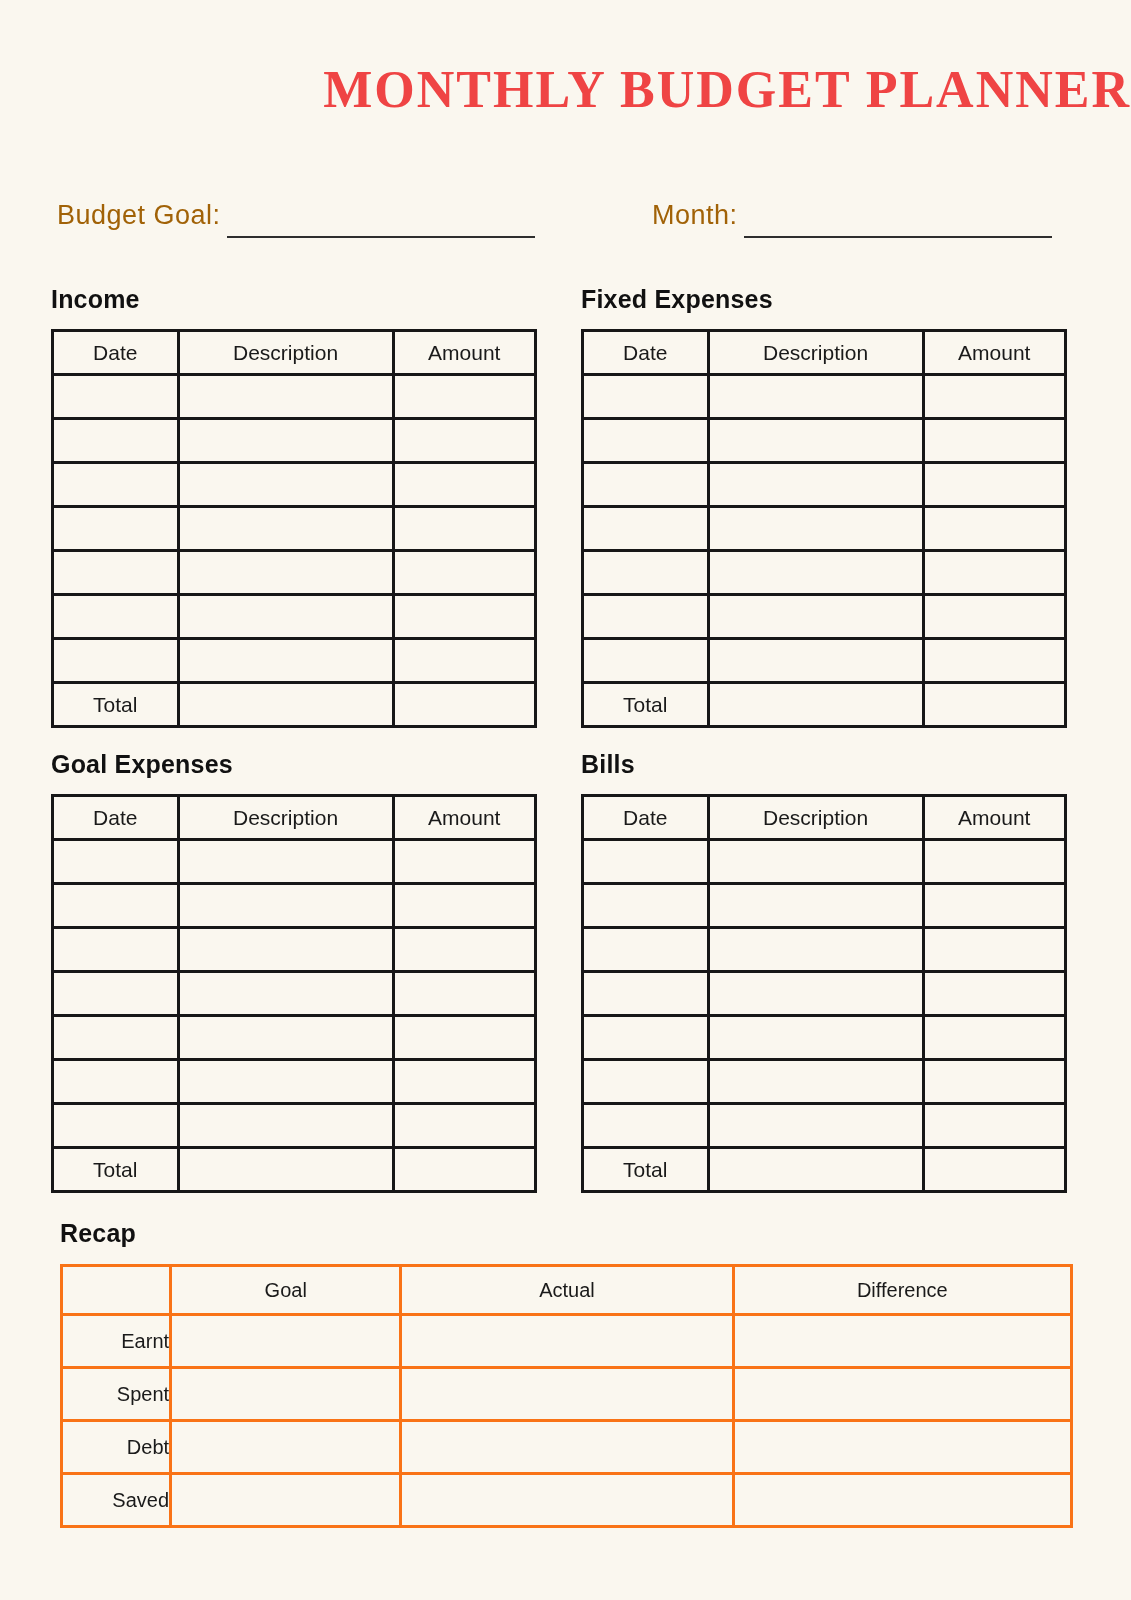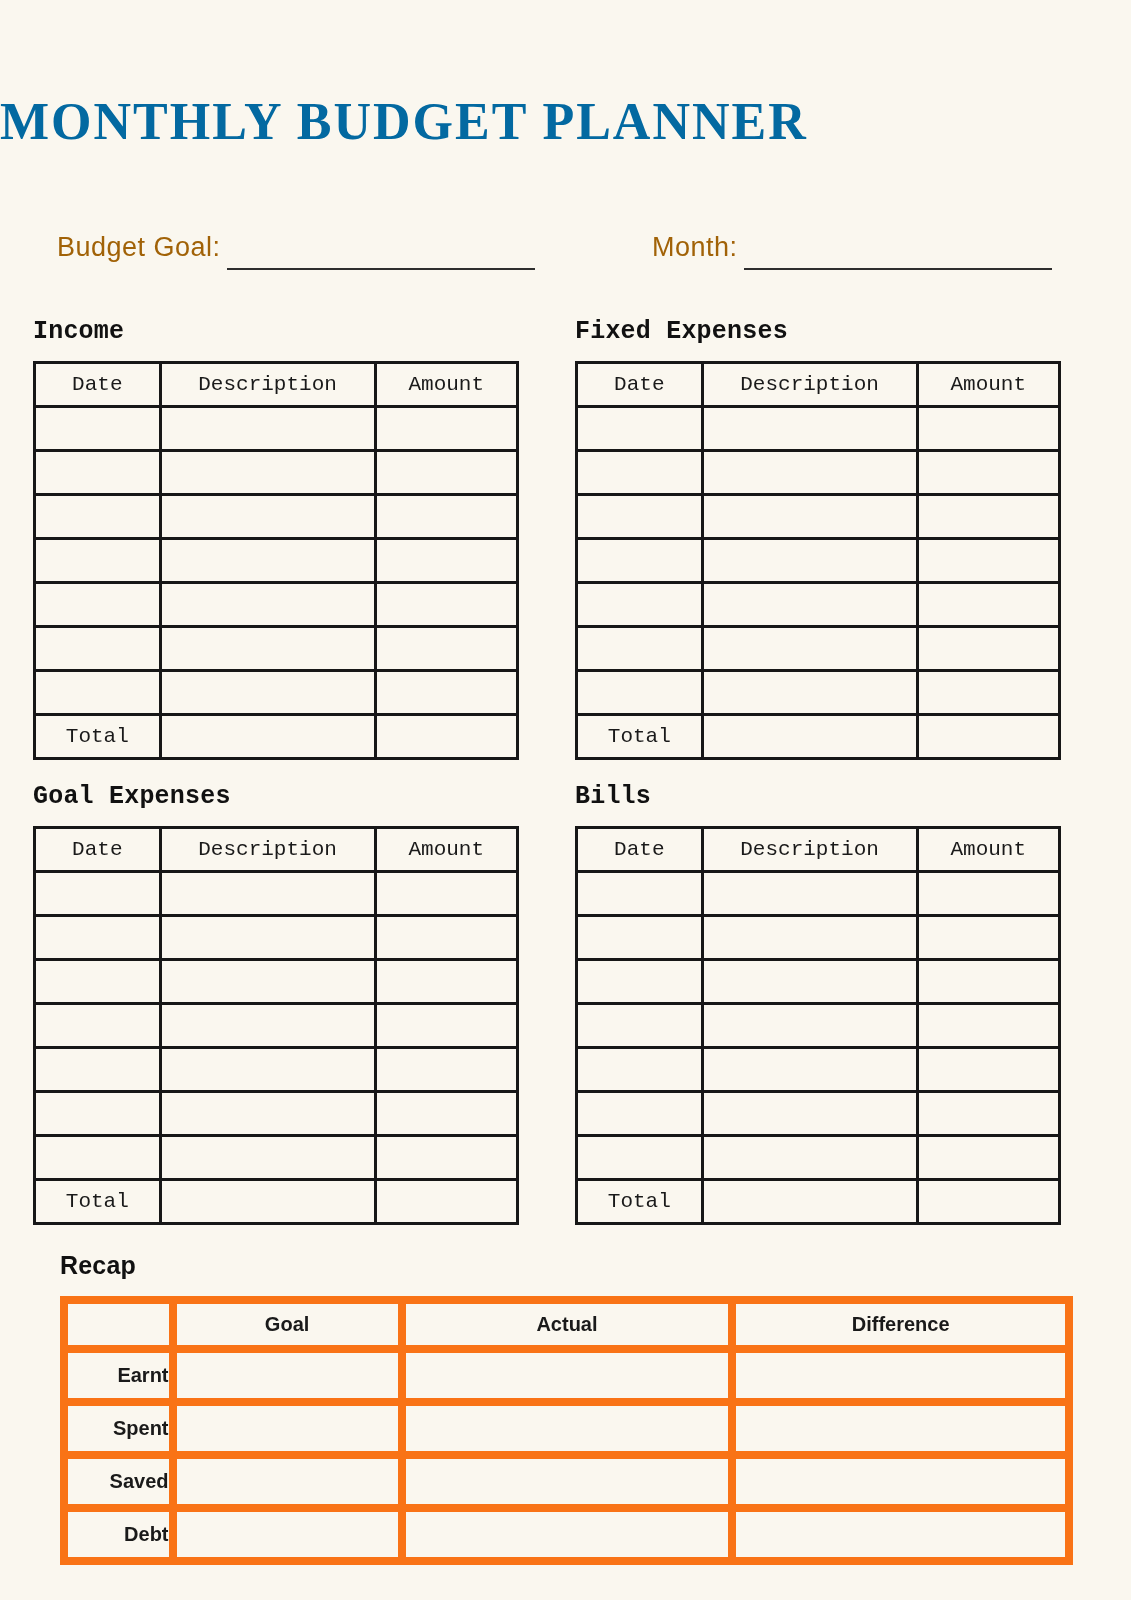--- a/index.html
+++ b/index.html
@@ -12,23 +12,23 @@
     overflow: hidden;
   }
   .page { width: 1131px; height: 1600px; position: relative; }
 
   
   .title {
     font-family: "Liberation Serif", "DejaVu Serif", serif;
     font-weight: 600;
     font-size: 52px;
     letter-spacing: 2px;
-    text-align: left;
-    padding-top: 92px;
-    color: #0369a1;
+    text-align: right;
+    padding-top: 60px;
+    color: #ef4444;
   }
 
   
   .fields {
     display: flex;
     align-items: flex-end;
     margin: 70px 79px 0 57px;
     height: 42px;
   }
   .field { display: flex; align-items: flex-end; }
@@ -46,23 +46,22 @@
     height: 1px;
     border-bottom: 2px solid #2E2E2E;
     margin-bottom: -7px;
     margin-left: 6px;
   }
 
   
   .tables-grid {
     display: grid;
     grid-template-columns: 486px 486px;
-    column-gap: 56px;
-    margin-left: 33px;
-    font-family: Liberation Mono, monospace;
+    column-gap: 44px;
+    margin-left: 51px;
   }
   .grid-1 { margin-top: 54px; }
   .grid-2 { margin-top: 22px; }
   .section-title {
     font-size: 25px;
     font-weight: bold;
     letter-spacing: 0.2px;
     color: #111111;
     margin-bottom: 15px;
   }
@@ -74,23 +73,23 @@
     font-weight: normal;
     text-align: center;
     vertical-align: middle;
     padding: 0;
   }
 
   
   .recap-section { margin: 26px 0 0 60px; width: 1013px; }
   .recap { margin-top: 16px; }
   .recap th, .recap td {
-    border: 8px solid #f97316;
+    border: 3px solid #f97316;
     font-size: 20px;
-    font-weight: bold;
+    font-weight: normal;
     text-align: center;
     vertical-align: middle;
     padding: 0;
   }
   .recap thead th { height: 49px; }
   .recap tbody td, .recap tbody th { height: 53px; text-align: right; }
 </style>
 </head>
 <body>
 
@@ -389,27 +388,27 @@
           <td></td>
           <td></td>
         </tr>
         <tr>
           <th>Spent</th>
           <td></td>
           <td></td>
           <td></td>
         </tr>
         <tr>
-          <th>Saved</th>
+          <th>Debt</th>
           <td></td>
           <td></td>
           <td></td>
         </tr>
         <tr>
-          <th>Debt</th>
+          <th>Saved</th>
           <td></td>
           <td></td>
           <td></td>
         </tr>
       </tbody>
     </table>
   </section>
 
 </div>
 

